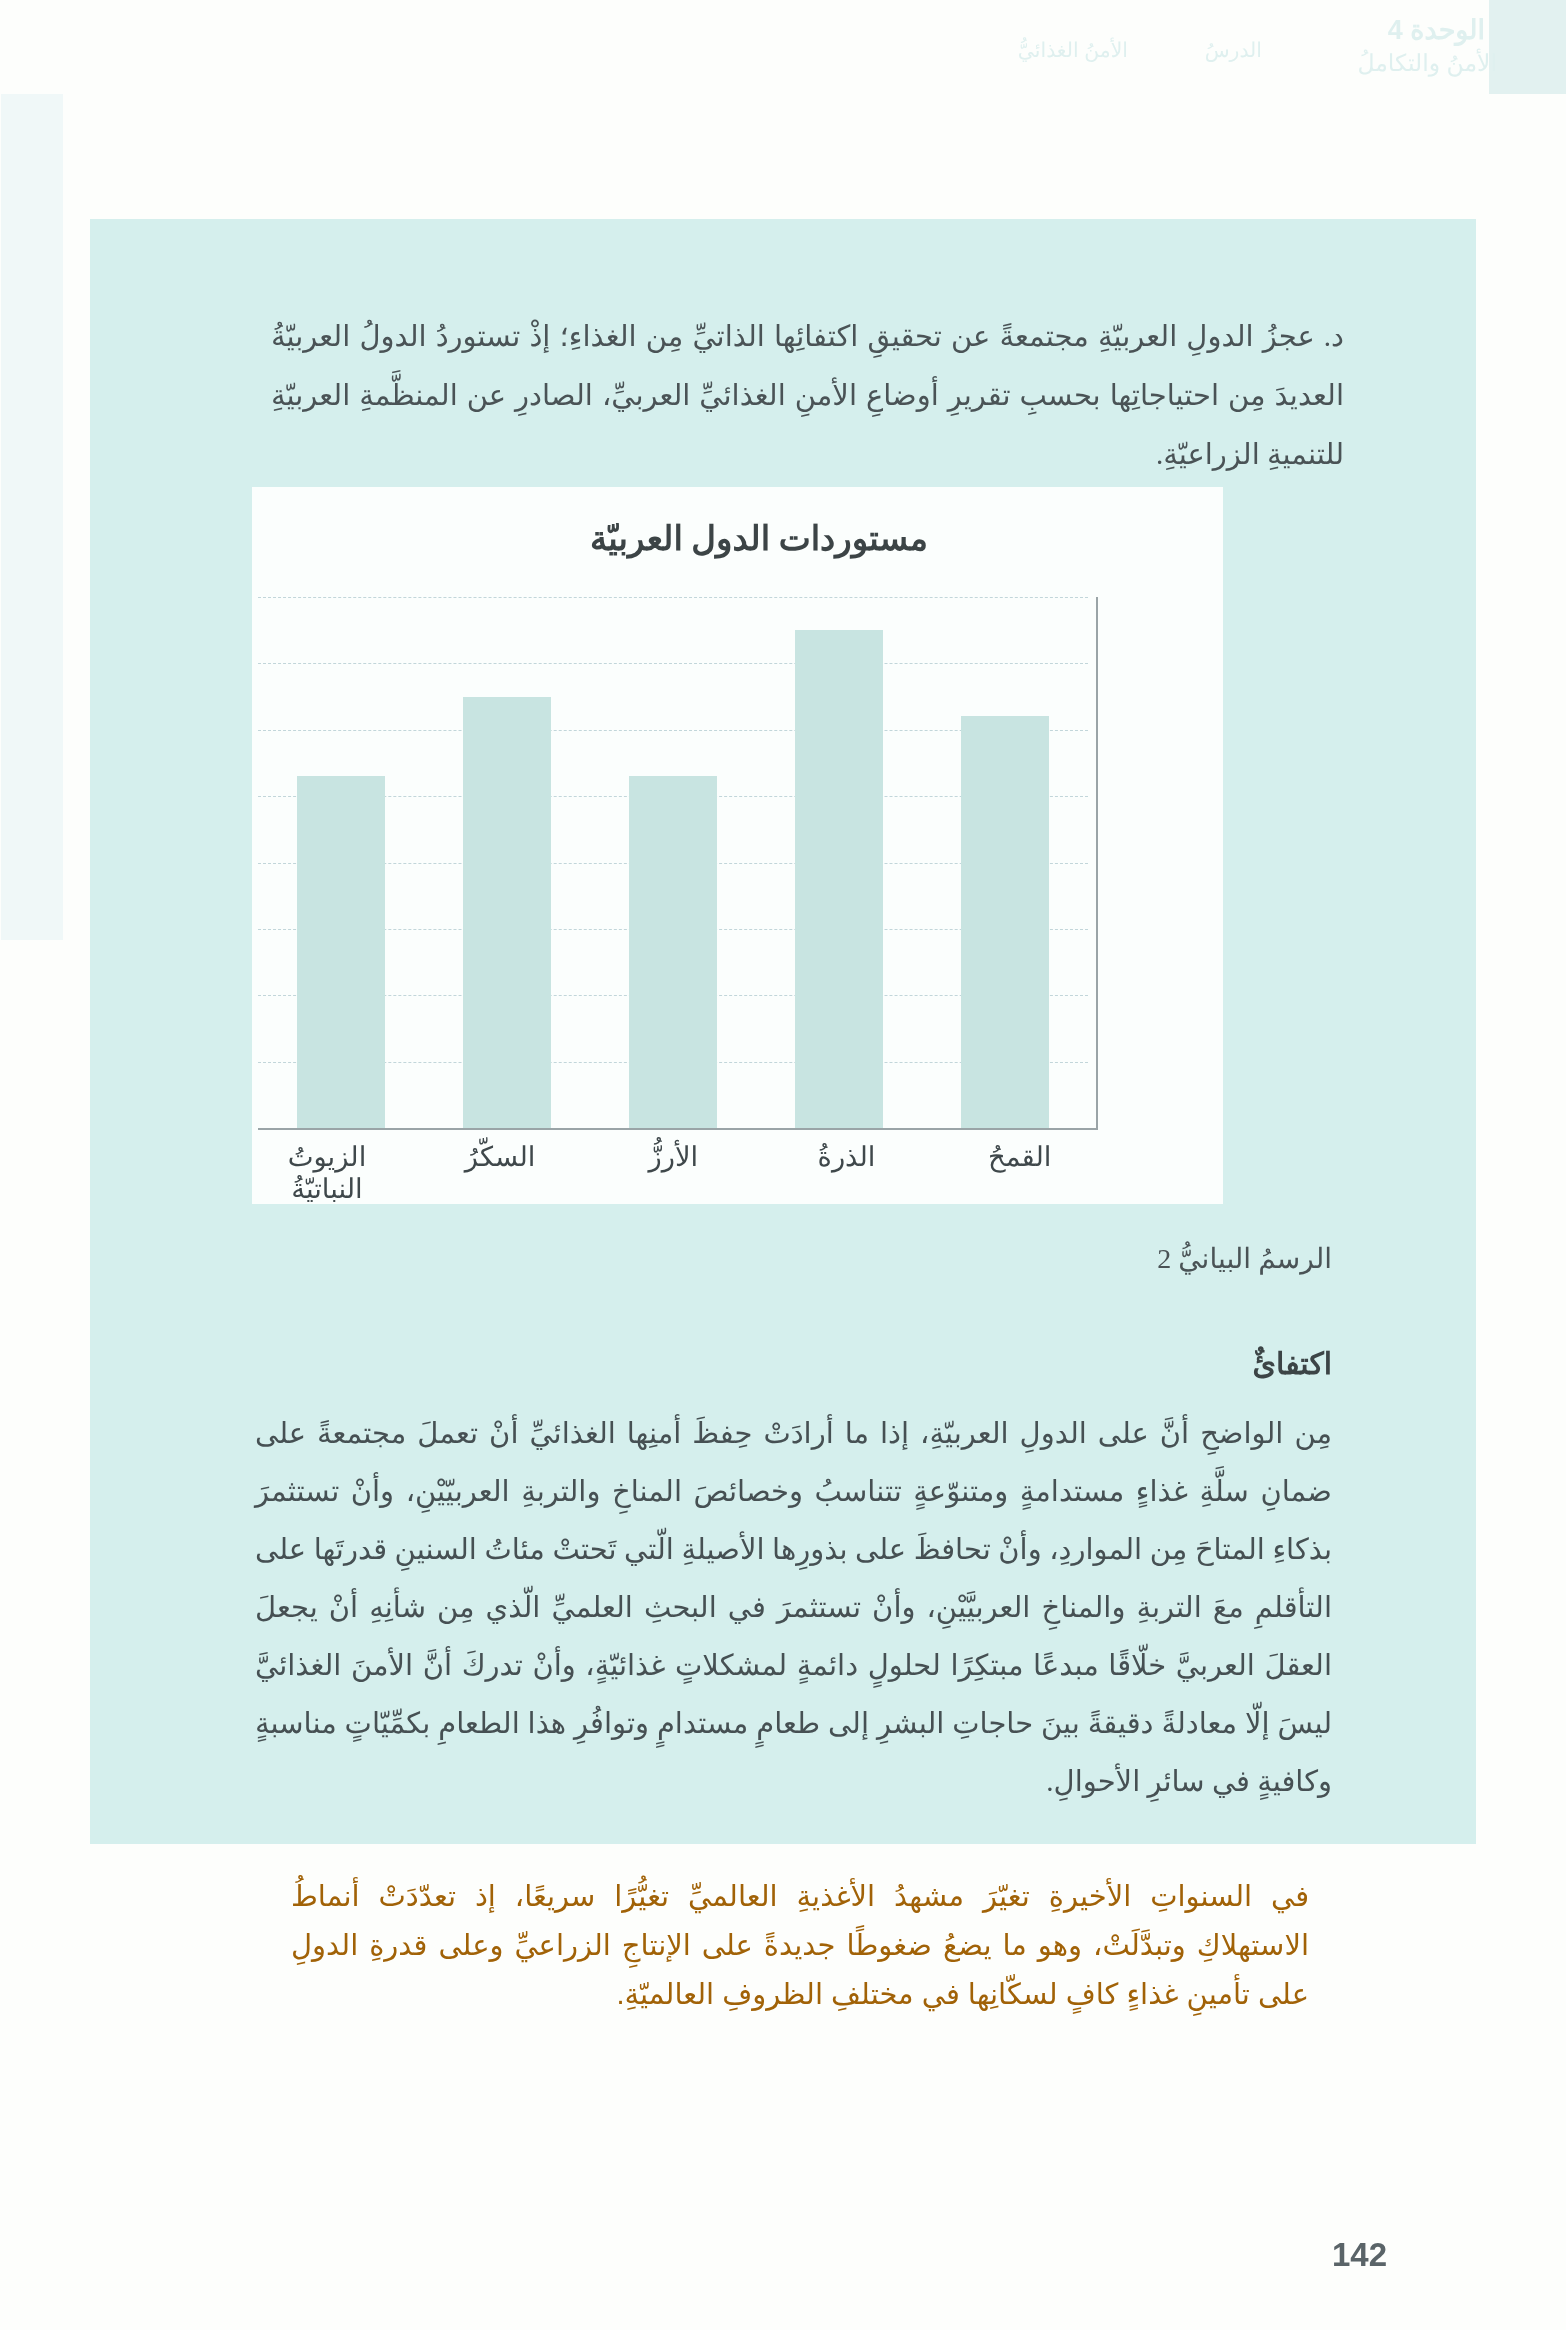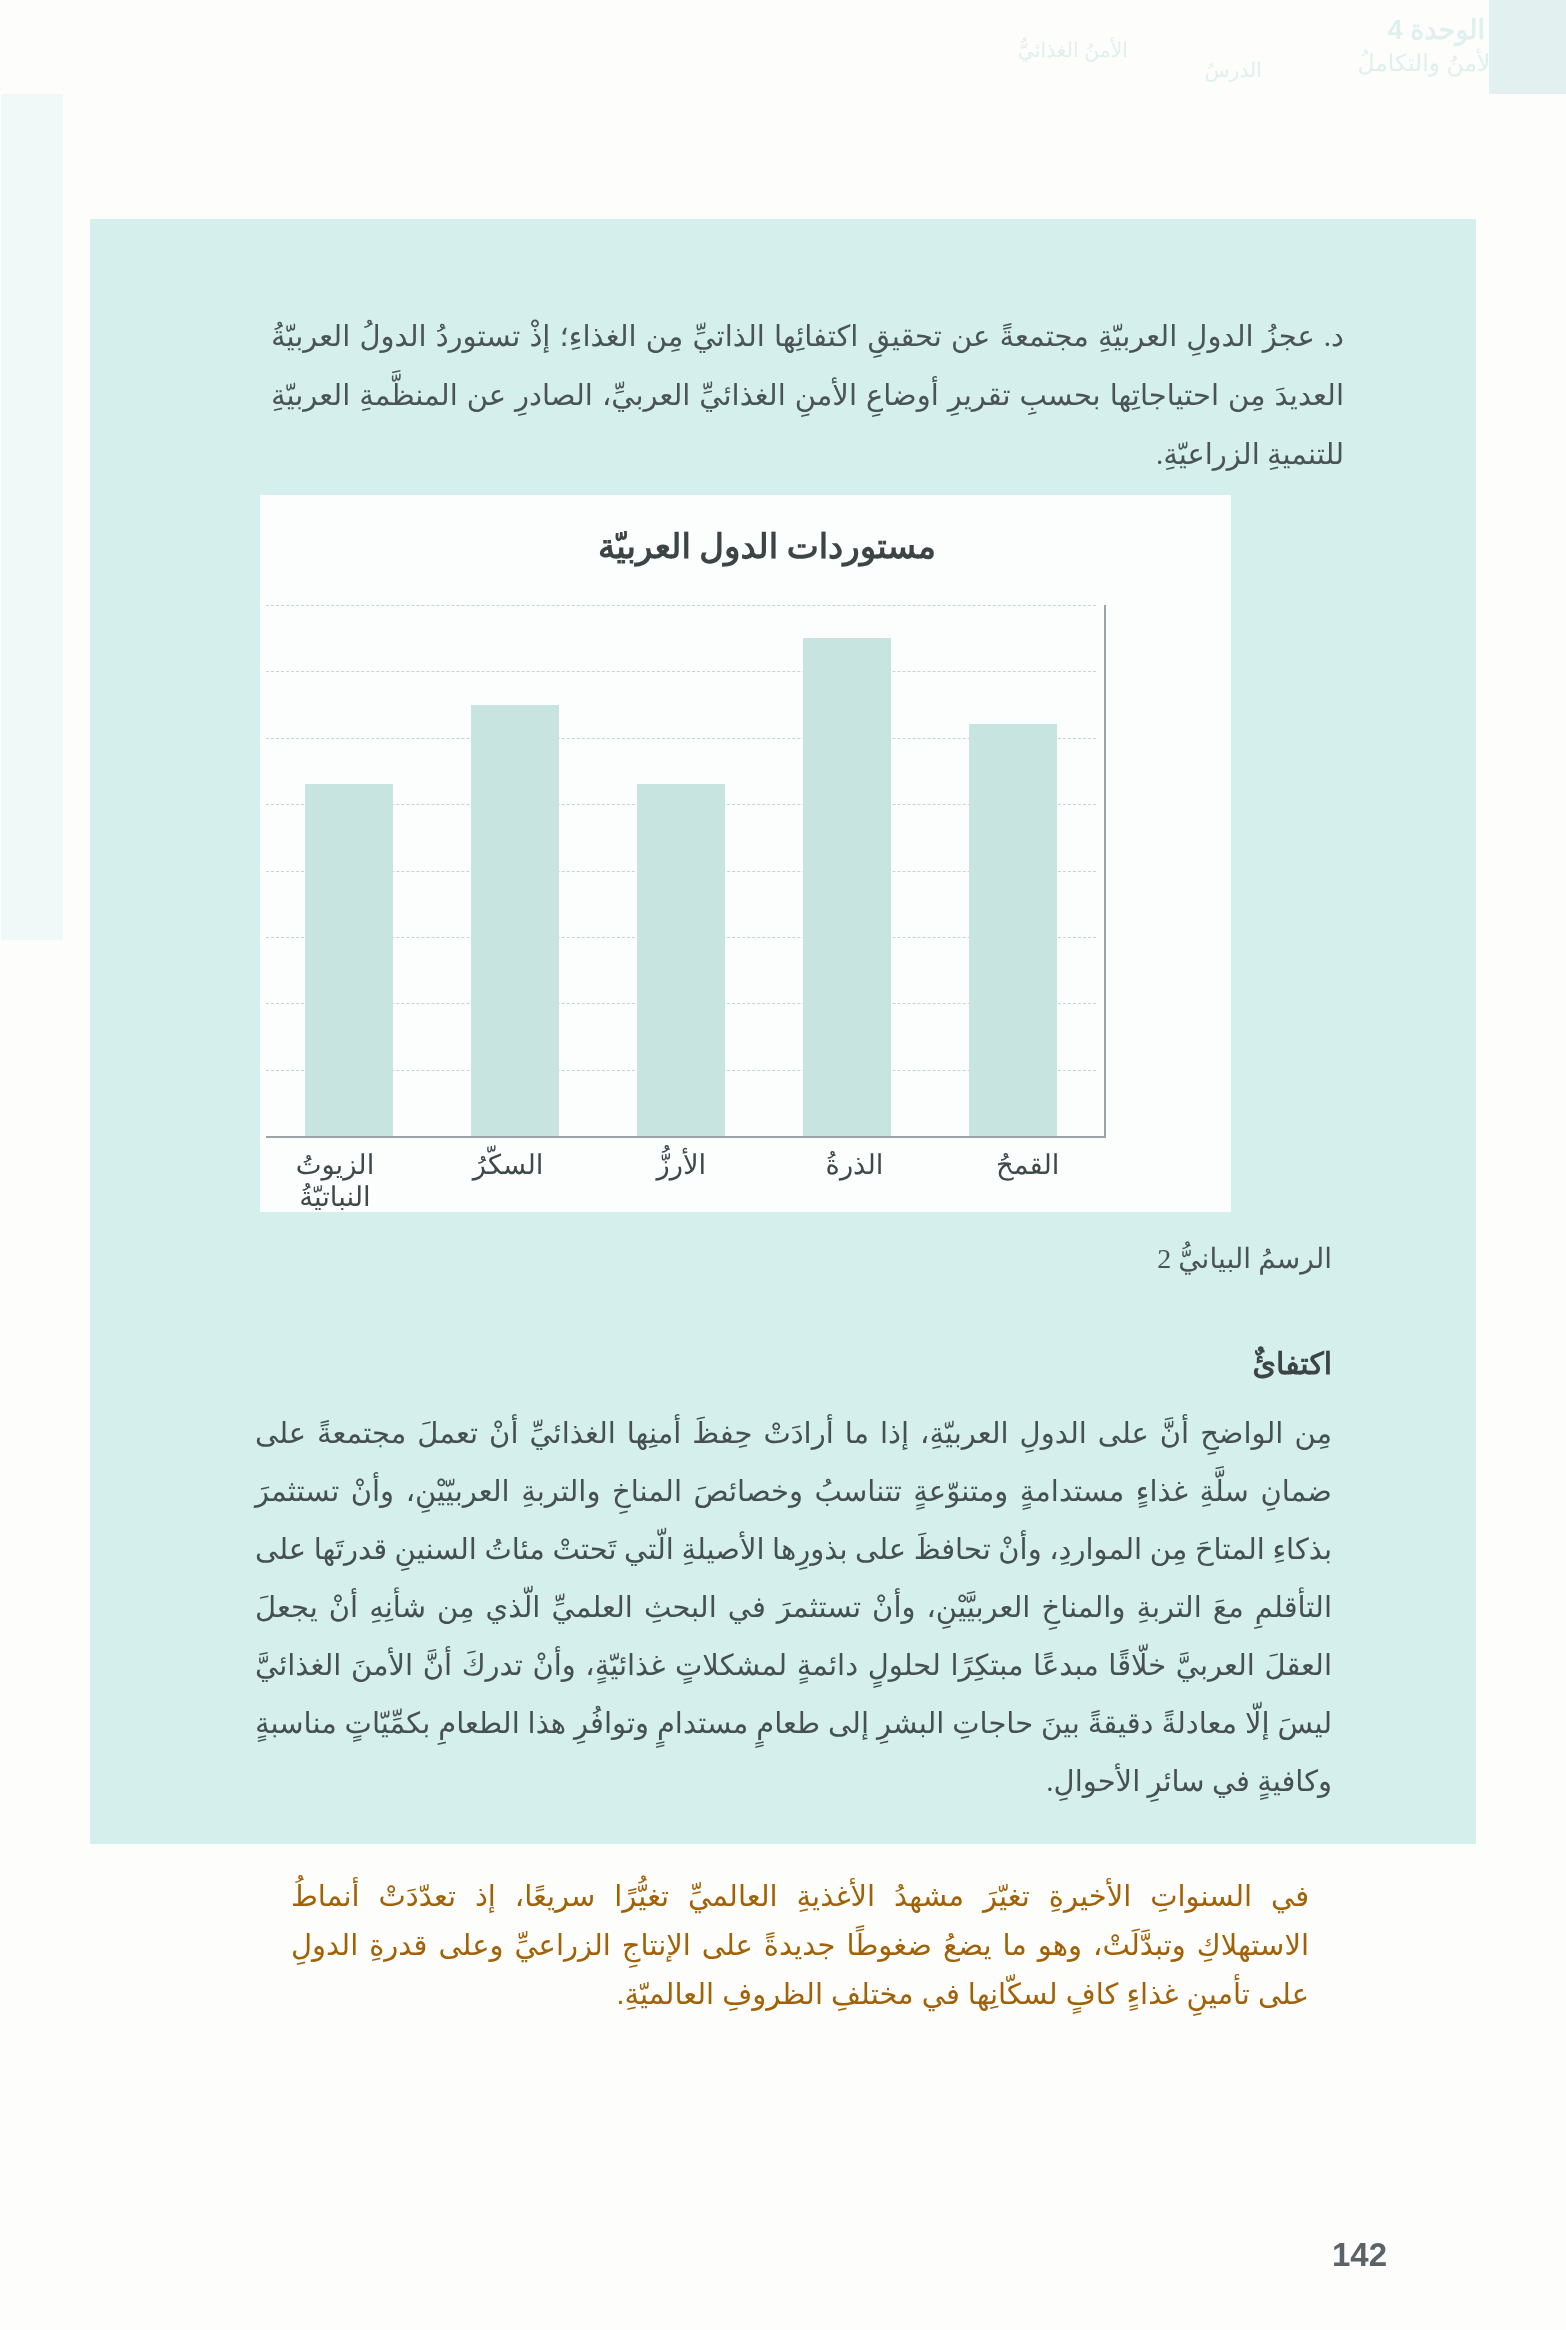--- a/index.html
+++ b/index.html
@@ -19,21 +19,21 @@
   .bleed {
     position: absolute;
     color: #dff0ef;
     font-family: "Liberation Sans", sans-serif;
     pointer-events: none;
     user-select: none;
     white-space: nowrap;
   }
   #bleed-header-a { top: 14px; right: 82px; font-size: 27px; font-weight: bold; }
   #bleed-header-b { top: 49px; right: 70px;  font-size: 23.5px; }
-  #bleed-header-c { top: 38px; right: 305px; font-size: 20.4px; margin-top: 20px; }
+  #bleed-header-c { top: 38px; right: 305px; font-size: 20.4px; }
   #bleed-header-d { top: 38px; right: 439px; font-size: 20.4px; }
 
   .bleed-block {
     position: absolute;
     color: #a16207;
     font-size: 29px;
     line-height: 49px;
     text-align: justify;
     pointer-events: none;
     user-select: none;
@@ -232,21 +232,21 @@
 <div class="bleed" id="bleed-header-b">الأمنُ والتكاملُ</div>
 <div class="bleed" id="bleed-header-c">الدرسُ</div>
 <div class="bleed" id="bleed-header-d">الأمنُ الغذائيُّ</div>
 
 <div class="bleed-block" id="bleed-mid">ويمكنُ القولُ إنَّ الأمنَ الغذائيَّ يقومُ على أربعةِ أركانٍ أساسيّةٍ هي توافرُ الغذاءِ والوصولُ إليهِ والاستقرارُ في إمدادِهِ وسلامةُ استعمالِهِ، وهذهِ الأركانُ مجتمعةً تحدِّدُ قدرةَ المجتمعاتِ على مواجهةِ الأزماتِ.</div>
 
 <div id="content-panel"></div>
 
 <p id="intro-paragraph">د.  عجزُ الدولِ العربيّةِ مجتمعةً عن تحقيقِ اكتفائِها الذاتيِّ مِن الغذاءِ؛ إذْ تستوردُ الدولُ العربيّةُ العديدَ مِن احتياجاتِها بحسبِ تقريرِ أوضاعِ الأمنِ الغذائيِّ العربيِّ، الصادرِ عن المنظَّمةِ العربيّةِ للتنميةِ الزراعيّةِ.</p>
 
-<figure id="chart-panel" style="margin: 8px; background: rgb(251, 254, 253);">
+<figure id="chart-panel" style="margin: 0px; background: rgb(251, 254, 253);">
 
   <figcaption id="chart-title">مستوردات الدول العربيّة</figcaption>
 
   <div id="plot-area">
     <div class="gridline" style="top:0%;"></div>
     <div class="gridline" style="top:12.5%;"></div>
     <div class="gridline" style="top:25%;"></div>
     <div class="gridline" style="top:37.5%;"></div>
     <div class="gridline" style="top:50%;"></div>
     <div class="gridline" style="top:62.5%;"></div>

